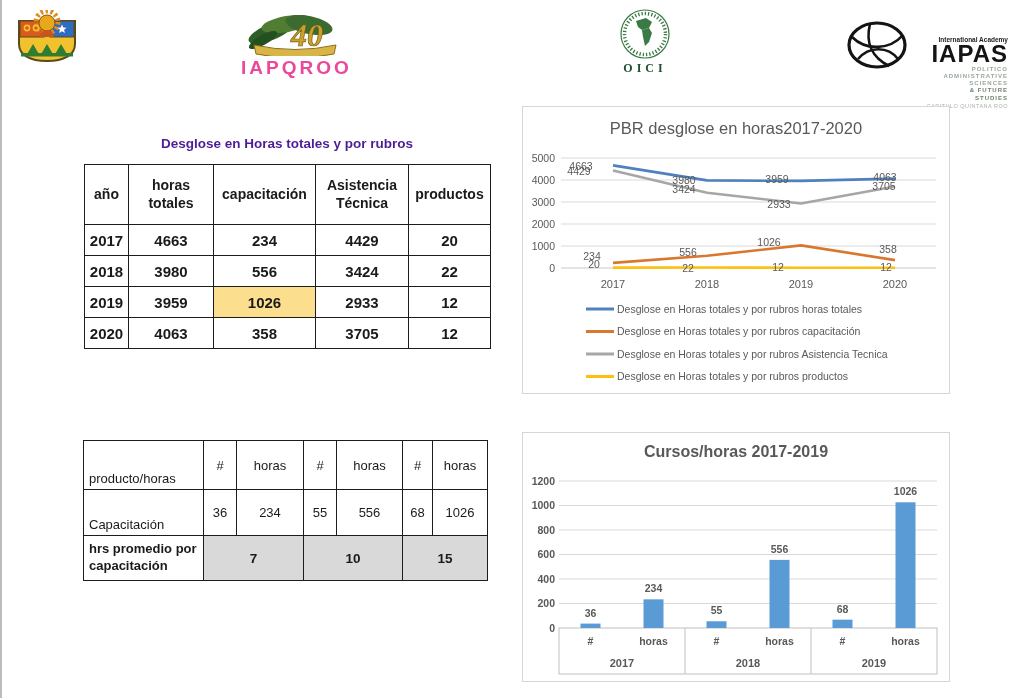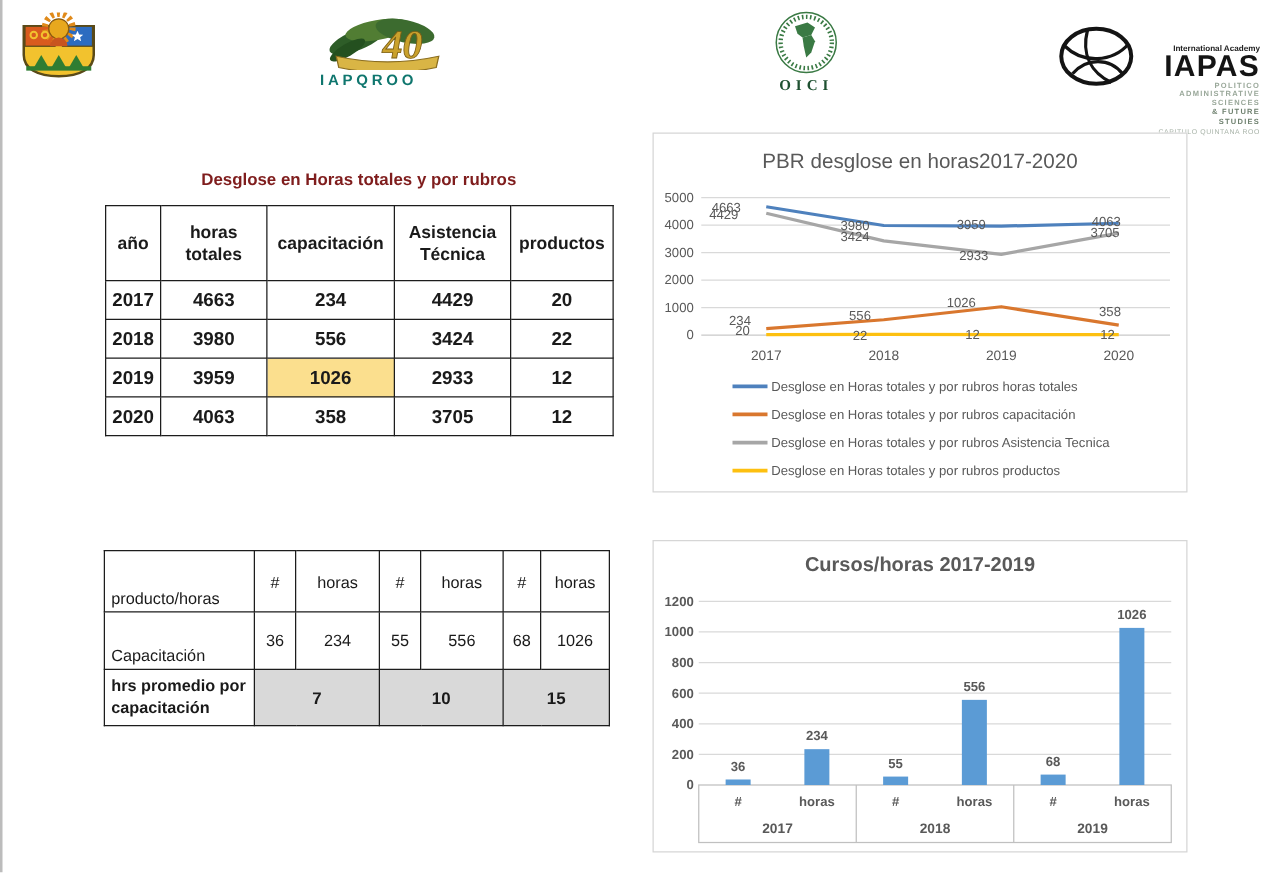--- a/index.html
+++ b/index.html
@@ -5,34 +5,34 @@
   * { margin:0; padding:0; box-sizing:border-box; }
   body { background:#ffffff; }
   .page {
     position:relative; width:1024px; height:698px; background:#ffffff;
     font-family:"Liberation Sans", sans-serif; overflow:hidden;
   }
   .scan-edge { position:absolute; left:0; top:0; width:2px; height:698px; background:#bcbcbc; }
 
   
   .logo { position:absolute; }
-  .iapqroo-text { margin-top:1px; font-weight:bold; font-size:12px;
-    letter-spacing:3px; color:#0f766e; }
+  .iapqroo-text { margin-top:1px; font-weight:bold; font-size:19px;
+    letter-spacing:3px; color:#ec4899; }
   .oici-text { margin-top:1px; text-align:center; font-weight:bold; font-size:12px;
     letter-spacing:4px; color:#1f5131; font-family:"Liberation Serif", serif; }
   .iapas-block { position:absolute; left:912px; top:36px; width:96px; text-align:right; }
   .ia-top { font-size:6.5px; font-weight:bold; color:#222; }
   .ia-acr { font-size:24px; font-weight:bold; color:#141414; letter-spacing:1px; line-height:0.95; }
   .ia-line { font-size:6px; font-weight:bold; color:#9aa89a; letter-spacing:1px; line-height:1.2; }
   .ia-line.dark { color:#6e806e; }
   .ia-chap { font-size:5.5px; color:#a8b3a8; letter-spacing:0.5px; margin-top:1px; }
 
   
   .t1-title { position:absolute; left:84px; top:136px; width:406px; text-align:center;
-    font-weight:bold; font-size:13.5px; color:#7f1d1d; }
+    font-weight:bold; font-size:13.5px; color:#4c1d95; }
   table.t1 { position:absolute; left:84px; top:164px; border-collapse:collapse; table-layout:fixed; }
   .t1 th, .t1 td { border:1.6px solid #1c1c1c; text-align:center; vertical-align:middle;
     color:#1a1a1a; background:#fff; }
   .t1 th { font-size:14px; font-weight:bold; line-height:1.25; }
   .t1 td { font-size:15px; font-weight:bold; }
 
   
   table.t2 { position:absolute; left:83px; top:440px; border-collapse:collapse; table-layout:fixed; }
   .t2 td { border:1.4px solid #1c1c1c; font-size:13px; color:#1a1a1a; background:#fff; }
   .t2 .lbl { text-align:left; vertical-align:bottom; padding:0 0 3px 5px; }
@@ -63,21 +63,21 @@
       <polygon points="46,14.5 47.3,17.5 50.6,17.7 48.1,19.8 48.9,23 46,21.2 43.1,23 43.9,19.8 41.4,17.7 44.7,17.5" fill="#ffffff"></polygon>
       <circle cx="11" cy="18" r="2.6" fill="none" stroke="#f2c22e" stroke-width="1.6"></circle>
       <circle cx="20" cy="18" r="2.6" fill="none" stroke="#f2c22e" stroke-width="1.6"></circle>
       <rect x="5" y="43" width="52" height="3.5" fill="#2f7d32"></rect>
       <polygon points="10,46 17,34 24,46" fill="#2f7d32"></polygon>
       <polygon points="24,46 31,34 38,46" fill="#2f7d32"></polygon>
       <polygon points="38,46 45,34 52,46" fill="#2f7d32"></polygon>
     </svg>
   </div>
 
-  <div class="logo" style="left:256px; top:10px; width:108px;">
+  <div class="logo" style="left:241px; top:10px; width:108px;">
     <svg width="108" height="46" viewBox="0 0 108 46">
       <ellipse cx="30" cy="22" rx="24" ry="8" fill="#2e5d28" transform="rotate(-22 30 22)"></ellipse>
       <ellipse cx="46" cy="14" rx="26" ry="8" fill="#517d33" transform="rotate(-10 46 14)"></ellipse>
       <ellipse cx="68" cy="15" rx="24" ry="9" fill="#3c6b2f" transform="rotate(12 68 15)"></ellipse>
       <ellipse cx="22" cy="30" rx="16" ry="5" fill="#24501f" transform="rotate(-30 22 30)"></ellipse>
       <path d="M13,35 q41,9 82,0 l-2,9 q-39,8 -78,0 z" fill="#d9b545" stroke="#8a6d1f" stroke-width="1"></path>
       <text x="66" y="36" font-family="Liberation Serif, serif" font-style="italic" font-weight="bold" font-size="32" fill="#caa12c" stroke="#7c5f16" stroke-width="0.7" text-anchor="middle">40</text>
     </svg>
     <div class="iapqroo-text">IAPQROO</div>
   </div>

